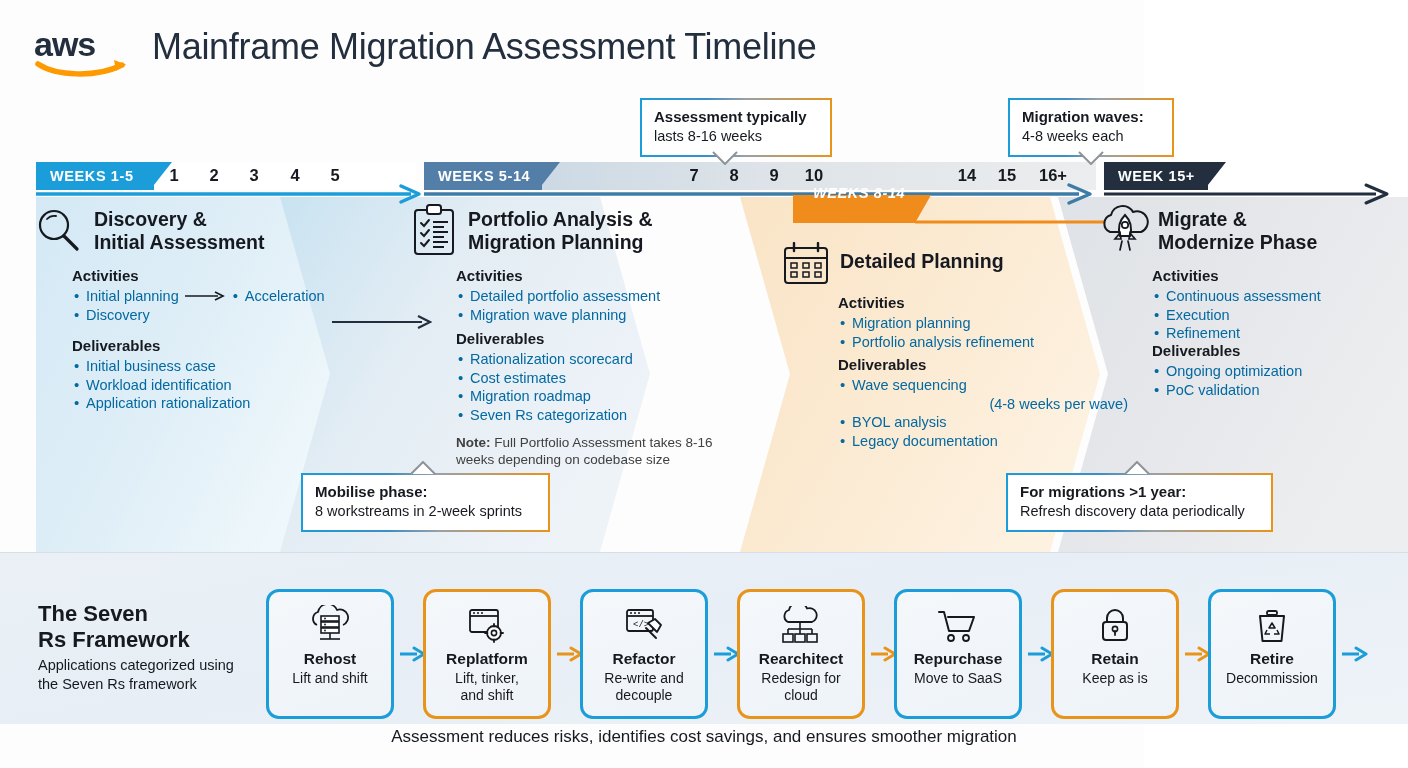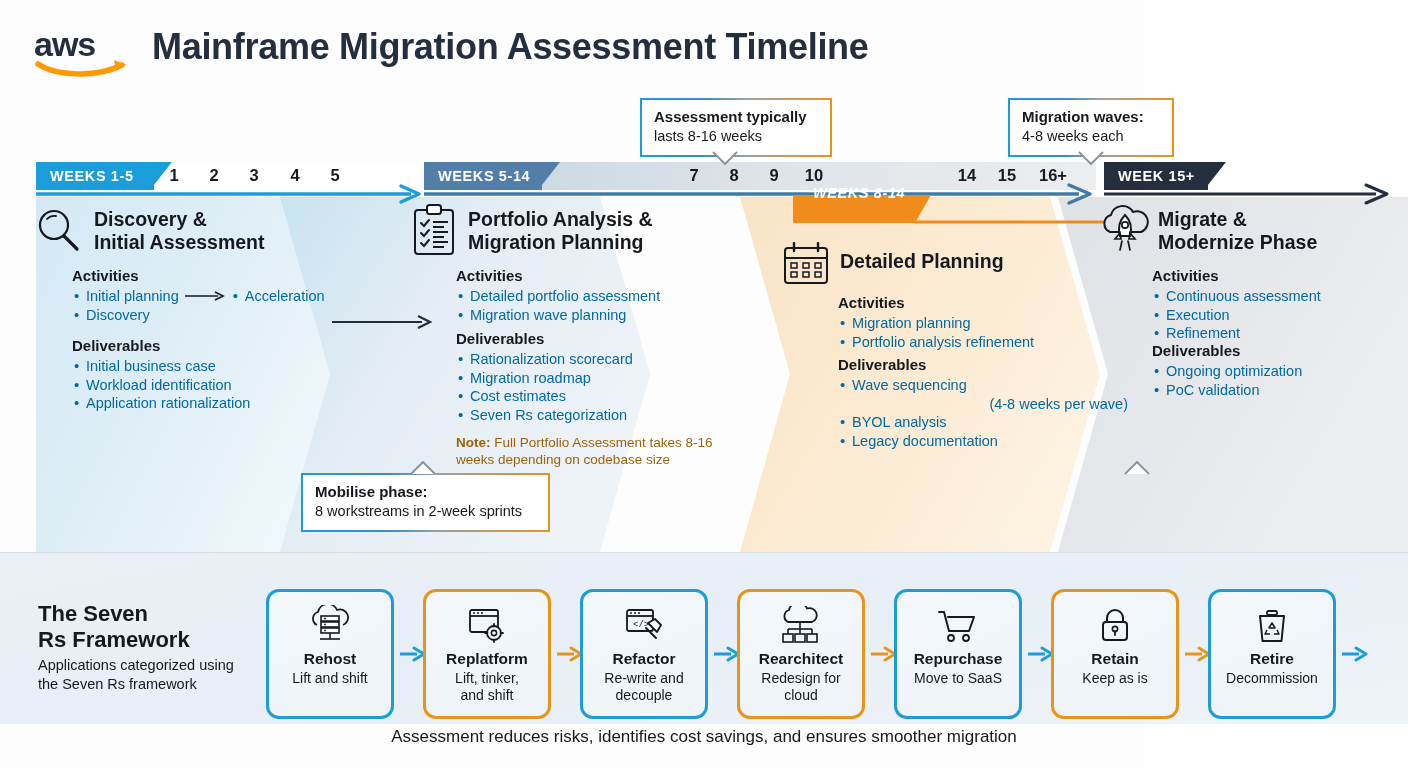--- a/index.html
+++ b/index.html
@@ -9,21 +9,21 @@
     background: #ffffff;
     overflow: hidden;
   }
   #root { position: relative; width: 1144px; height: 768px; background: #fdfdfd; }
 
   
   .header { position: absolute; left: 0; top: 0; width: 1408px; height: 92px; }
   .aws-logo { position: absolute; left: 34px; top: 24px; width: 104px; height: 54px; }
   .page-title {
     position: absolute; left: 152px; top: 26px;
-    font-size: 36px; font-weight: bold; color: #232f3e; letter-spacing: -0.3px;
+    font-size: 36px; font-weight: normal; color: #232f3e; letter-spacing: -0.3px;
   }
 
   
   .timeline { position: absolute; left: 0; top: 92px; width: 1408px; height: 455px; }
 
   
   .callout {
     position: absolute;
     background: #ffffff;
     border: 2.5px solid;
@@ -55,21 +55,21 @@
   .p-title {
     position: absolute; font-size: 19.5px; font-weight: bold; color: #16191f;
     line-height: 1.18; z-index: 25;
   }
   .p-section { position: absolute; z-index: 25; }
   .p-h { font-size: 15px; font-weight: bold; color: #16191f; margin-bottom: 3px; }
   .p-li { font-size: 14.5px; color: #0369a1; line-height: 1.29; padding-left: 14px; position: relative; }
   .p-li::before { content: "•"; position: absolute; left: 2px; top: -1px; font-size: 15px; }
   .p-li.cont { padding-left: 22px; text-align: right; }
   .p-li.cont::before { content: ""; }
-  .p-note { font-size: 13.5px; color: #a16207; line-height: 1.3; margin-top: 9px; }
+  .p-note { font-size: 13.5px; color: #404040; line-height: 1.3; margin-top: 9px; }
   .p-note b { font-weight: bold; }
 
   .inline-arrow { position: absolute; z-index: 26; }
 
   
   .band {
     position: absolute; left: 0; top: 552px; width: 1408px; height: 172px;
     background: linear-gradient(170deg, #eaf0f6 0%, #e7eef5 45%, #eef3f8 100%);
     border-top: 1px solid #d6dee7;
   }
@@ -239,20 +239,24 @@
       <polyline points="1,13 13,1 25,13" stroke="#8d9499" stroke-width="2" fill="#ffffff"></polyline>
     </svg>
     <div class="callout" style="left:301px;top:381px;width:249px;">
       <div class="c-title">Mobilise phase:</div>
       <div class="c-sub">8 workstreams in 2-week sprints</div>
     </div>
 
     <svg class="callout-tail" style="left:1124px;top:369px;" viewBox="0 0 26 14">
       <polyline points="1,13 13,1 25,13" stroke="#8d9499" stroke-width="2" fill="#ffffff"></polyline>
     </svg>
+    <div class="callout" style="left:1006px;top:381px;width:267px;">
+      <div class="c-title">For migrations &gt;1 year:</div>
+      <div class="c-sub">Refresh discovery data periodically</div>
+    </div>
 
     <svg class="p-icon" style="left:34px;top:114px;width:48px;height:48px;" viewBox="0 0 48 48">
       <circle cx="20" cy="19" r="14" stroke="#16191f" stroke-width="2.2" fill="none"></circle>
       <path d="M13 13 a10 10 0 0 1 9 -3" stroke="#16191f" stroke-width="1.8" fill="none" stroke-linecap="round"></path>
       <line x1="30" y1="30" x2="43" y2="43" stroke="#16191f" stroke-width="3.2" stroke-linecap="round"></line>
     </svg>
     <div class="p-title" style="left:94px;top:116px;">
       <div>Discovery &amp;</div>
       <div>Initial Assessment</div>
     </div>
@@ -298,22 +302,22 @@
       <div>Migration Planning</div>
     </div>
     <div class="p-section" style="left:456px;top:175px;width:290px;">
       <div class="p-h">Activities</div>
       <div class="p-li">Detailed portfolio assessment</div>
       <div class="p-li">Migration wave planning</div>
     </div>
     <div class="p-section" style="left:456px;top:238px;width:290px;">
       <div class="p-h">Deliverables</div>
       <div class="p-li">Rationalization scorecard</div>
+      <div class="p-li">Cost estimates</div>
       <div class="p-li">Migration roadmap</div>
-      <div class="p-li">Cost estimates</div>
       <div class="p-li">Seven Rs categorization</div>
       <div class="p-note"><b>Note:</b><span> Full Portfolio Assessment takes 8-16 weeks depending on codebase size</span></div>
     </div>
 
     <svg class="p-icon" style="left:782px;top:150px;width:48px;height:44px;" viewBox="0 0 48 44">
       <rect x="3" y="6" width="42" height="35" rx="3" stroke="#16191f" stroke-width="2" fill="none"></rect>
       <line x1="3" y1="16" x2="45" y2="16" stroke="#16191f" stroke-width="2"></line>
       <line x1="12" y1="1" x2="12" y2="9" stroke="#16191f" stroke-width="2.4" stroke-linecap="round"></line>
       <line x1="36" y1="1" x2="36" y2="9" stroke="#16191f" stroke-width="2.4" stroke-linecap="round"></line>
       <rect x="9" y="21" width="6" height="5" stroke="#16191f" stroke-width="1.5" fill="none"></rect>

